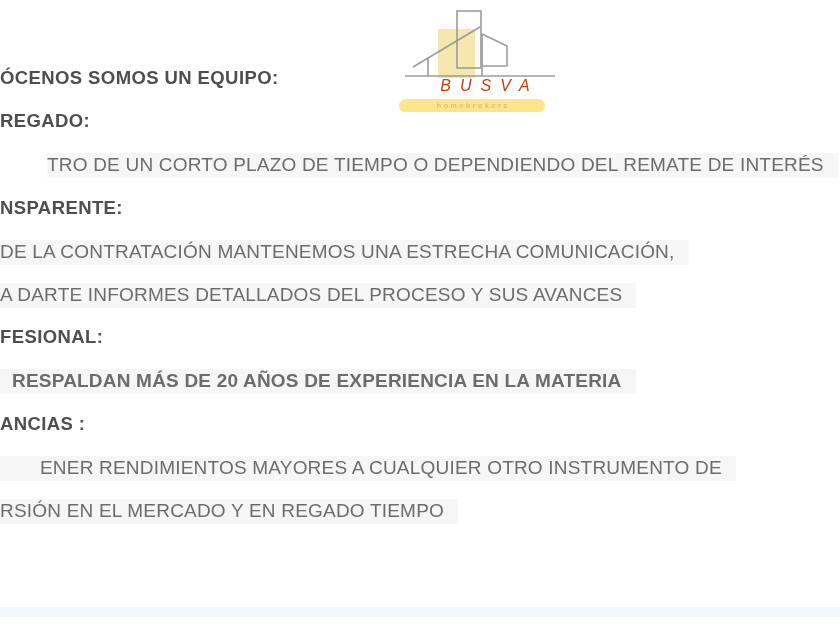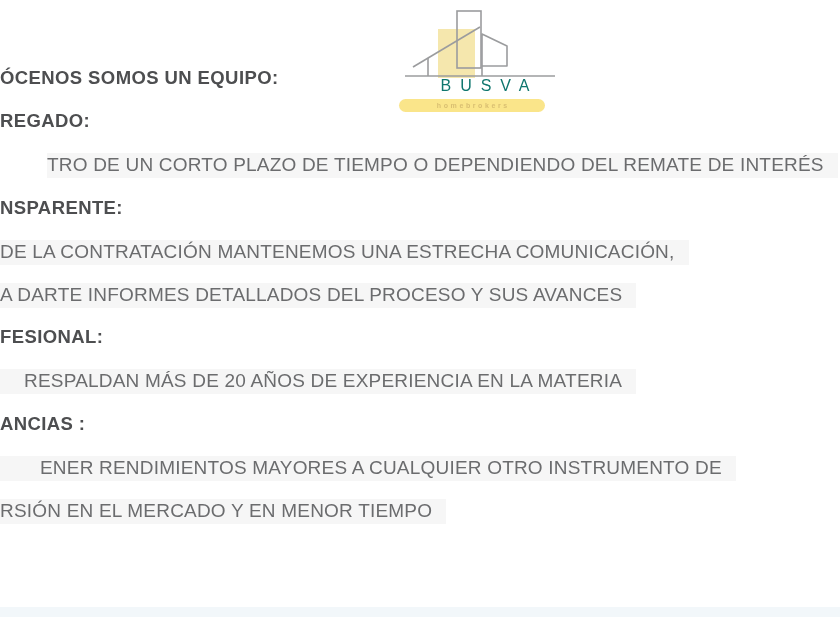--- a/index.html
+++ b/index.html
@@ -47,35 +47,35 @@
 
   <div class="logo-wrap">
     <svg class="logo-art" width="160" height="80" viewBox="0 0 160 80" fill="none">
       <rect class="logo-fill" x="33" y="25" width="37" height="49" fill="#f5e7ad"></rect>
       <rect class="logo-stroke" x="52" y="7" width="24" height="57" fill="none" stroke-width="1.6" stroke="#9b9c9e"></rect>
       <path class="logo-stroke" d="M77,72 L77,30 L102,42 L102,62 L77,62" fill="none" stroke-width="1.6" stroke-linejoin="round" stroke="#9b9c9e"></path>
       <path class="logo-stroke" d="M8,63 L75,23" fill="none" stroke-width="1.6" stroke="#9b9c9e"></path>
       <path class="logo-stroke" d="M23,54 L23,72" fill="none" stroke-width="1.6" stroke="#9b9c9e"></path>
       <path class="logo-stroke" d="M0,72 L150,72" fill="none" stroke-width="1.6" stroke="#9b9c9e"></path>
     </svg>
-    <div class="logo-wordmark" style="color: #0f766e;">BUSVA</div>
+    <div class="logo-wordmark" style="color: #c2410c; font-style: italic;">BUSVA</div>
     <div class="logo-banner" style="background: rgb(250, 229, 138); color: rgb(217, 191, 114);">
       <span>homebrokers</span>
     </div>
   </div>
 
   <div class="content">
       <div class="line heading" style="top: 0px; color: rgb(77, 78, 80);">ÓCENOS SOMOS UN EQUIPO:</div>
       <div class="line heading" style="top: 43px; color: rgb(77, 78, 80);">REGADO:</div>
       <div class="line body" style="top: 86px; color: rgb(107, 108, 110); margin-left: 47px;">TRO DE UN CORTO PLAZO DE TIEMPO O DEPENDIENDO DEL REMATE DE INTERÉS</div>
       <div class="line body" style="top: 173px; color: rgb(107, 108, 110);">DE LA CONTRATACIÓN MANTENEMOS UNA ESTRECHA COMUNICACIÓN,</div>
       <div class="line heading" style="top: 130px; color: rgb(77, 78, 80);">NSPARENTE:</div>
       <div class="line body" style="top: 216px; color: rgb(107, 108, 110);">A DARTE INFORMES DETALLADOS DEL PROCESO Y SUS AVANCES</div>
       <div class="line heading" style="top: 259px; color: rgb(77, 78, 80);">FESIONAL:</div>
-      <div class="line body" style="top: 302px; color: rgb(107, 108, 110); padding-left: 24px;">RESPALDAN MÁS DE 20 AÑOS DE EXPERIENCIA EN LA MATERIA</div>
+      <div class="line body" style="top: 302px; color: rgb(107, 108, 110); padding-left: 12px; font-weight: bold;">RESPALDAN MÁS DE 20 AÑOS DE EXPERIENCIA EN LA MATERIA</div>
       <div class="line heading" style="top: 346px; color: rgb(77, 78, 80);">ANCIAS :</div>
       <div class="line body" style="top: 389px; color: rgb(107, 108, 110); padding-left: 40px;">ENER RENDIMIENTOS MAYORES A CUALQUIER OTRO INSTRUMENTO DE</div>
-      <div class="line body" style="top: 432px; color: rgb(107, 108, 110);">RSIÓN EN EL MERCADO Y EN MENOR TIEMPO</div>
+      <div class="line body" style="top: 432px; color: rgb(107, 108, 110);">RSIÓN EN EL MERCADO Y EN REGADO TIEMPO</div>
     </div>
 
   <div class="footer-divider"></div>
 
 </div>
 
 </body></html>

